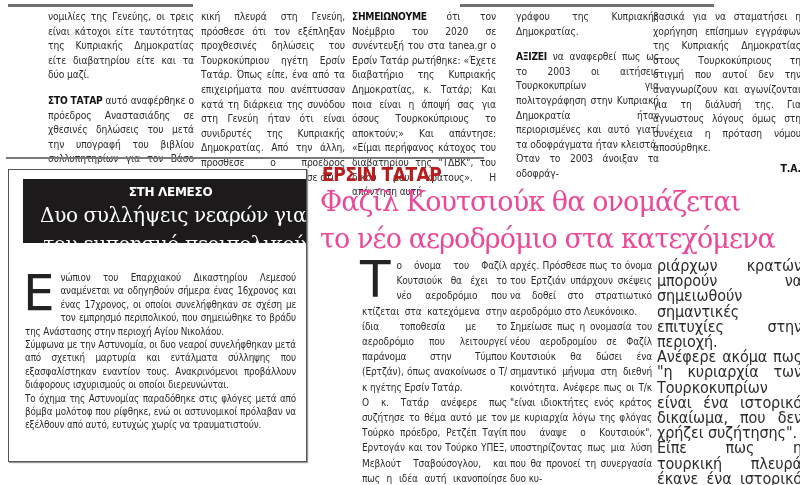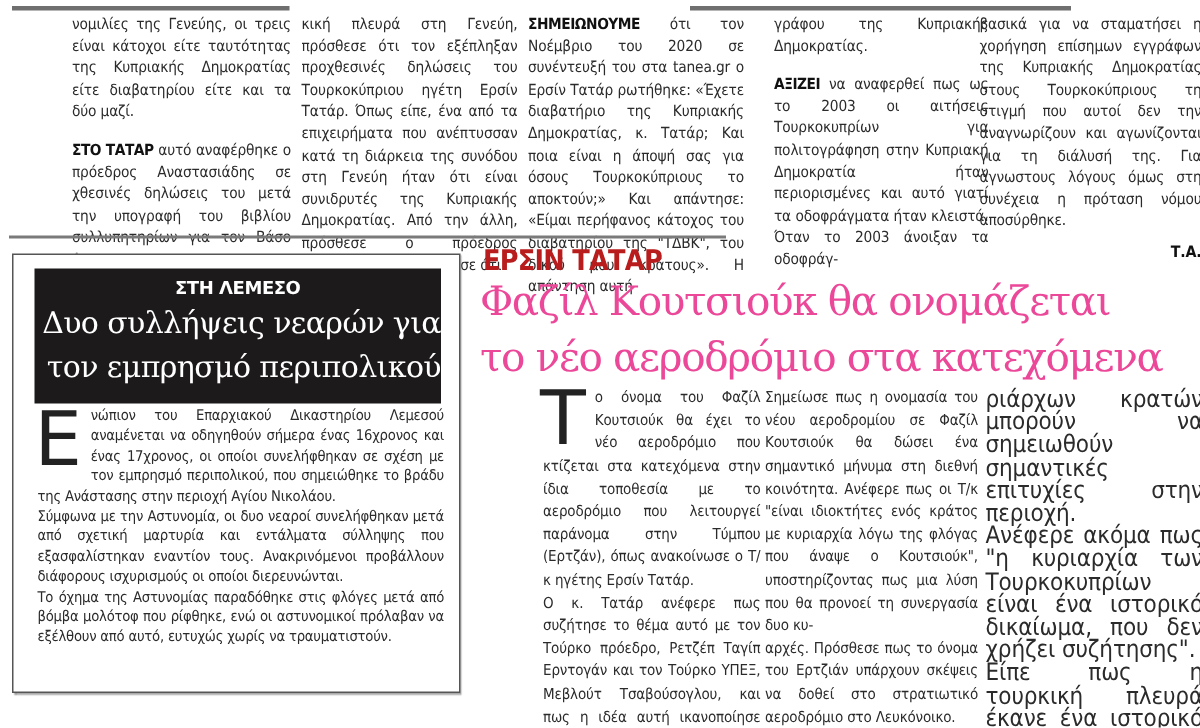--- a/index.html
+++ b/index.html
@@ -19,22 +19,22 @@
   .rule { position: absolute; height: 3px; background: #6f6f6f; }
   .rule-thin { position: absolute; height: 2px; background: #7a7a7a; }
   .sig { text-align: right; font-weight: bold; color: #111; font-size: 10.5px; margin-top: 5px; }
 
   
   .box {
     position: absolute; left: 8px; top: 169px; width: 297px; height: 291px;
     border: 1px solid #555; box-shadow: 1px 1px 1px #999; background: #fff;
   }
   .box-head {
-    position: absolute; left: 14px; top: 9px; width: 271px; height: 90px;
-    background: #1c1a1a; color: #fff; text-align: center;
+    position: absolute; left: 14px; top: 9px; width: 271px; height: 64px;
+    background: #1c1a1a; color: #fff; text-align: center; padding-left: 12px;
   }
   .box-kicker {
     font-family: "DejaVu Sans", sans-serif; font-weight: bold; font-size: 12px;
     letter-spacing: -0.3px; margin-top: 6px; line-height: 15px;
   }
   .box-title {
     font-family: "DejaVu Serif", "Liberation Serif", serif; font-size: 20px;
     line-height: 29px; letter-spacing: -0.4px; margin-top: 1px; text-align: right;
   }
   .box-body {
@@ -119,21 +119,21 @@
   <div>Φαζίλ Κουτσιούκ θα ονομάζεται</div>
   <div>το νέο αεροδρόμιο στα κατεχόμενα</div>
 </div>
 
 <div class="col" style="left:322px; top:258px; width:145px; font-size:10px; line-height:15.2px;">
   <p><span class="dropcap-t">Τ</span><span>ο όνομα του Φαζίλ Κουτσιούκ θα έχει το νέο αεροδρόμιο που κτίζεται στα κατεχόμενα στην ίδια τοποθεσία με το αεροδρόμιο που λειτουργεί παράνομα στην Τύμπου (Ερτζάν), όπως ανακοίνωσε ο Τ/κ ηγέτης Ερσίν Τατάρ.</span></p>
   <p>Ο κ. Τατάρ ανέφερε πως συζήτησε το θέμα αυτό με τον Τούρκο πρόεδρο, Ρετζέπ Ταγίπ Ερντογάν και τον Τούρκο ΥΠΕΞ, Μεβλούτ Τσαβούσογλου, και πως η ιδέα αυτή ικανοποίησε τις τουρκικές</p>
 </div>
 
 <div class="col" style="left:470px; top:258px; width:142px; font-size:10px; line-height:15.2px;">
+  <p>αρχές. Πρόσθεσε πως το όνομα του Ερτζιάν υπάρχουν σκέψεις να δοθεί στο στρατιωτικό αεροδρόμιο στο Λευκόνοικο.</p>
   <p>Σημείωσε πως η ονομασία του νέου αεροδρομίου σε Φαζίλ Κουτσιούκ θα δώσει ένα σημαντικό μήνυμα στη διεθνή κοινότητα. Ανέφερε πως οι Τ/κ "είναι ιδιοκτήτες ενός κράτος με κυριαρχία λόγω της φλόγας που άναψε ο Κουτσιούκ", υποστηρίζοντας πως μια λύση που θα προνοεί τη συνεργασία δυο κυ-</p>
-  <p>αρχές. Πρόσθεσε πως το όνομα του Ερτζιάν υπάρχουν σκέψεις να δοθεί στο στρατιωτικό αεροδρόμιο στο Λευκόνοικο.</p>
 </div>
 
 <div class="col" style="left:617px; top:258px; width:145px; font-size:16px; line-height:15.2px;">
   <p>ριάρχων κρατών μπορούν να σημειωθούν σημαντικές επιτυχίες στην περιοχή.</p>
   <p>Ανέφερε ακόμα πως "η κυριαρχία των Τουρκοκυπρίων είναι ένα ιστορικό δικαίωμα, που δεν χρήζει συζήτησης".</p>
   <p>Είπε πως η τουρκική πλευρά έκανε ένα ιστορικό βήμα στην άτυπη διάσκεψη στη Γενεύη και πως η ομοσπονδία περικλείει κινδύνους για τους Τουρκοκύπριους. "Το παιγνίδι άλλαξε στη Γενεύη", ανέφερε.</p>
 </div>
 
 </body></html>

